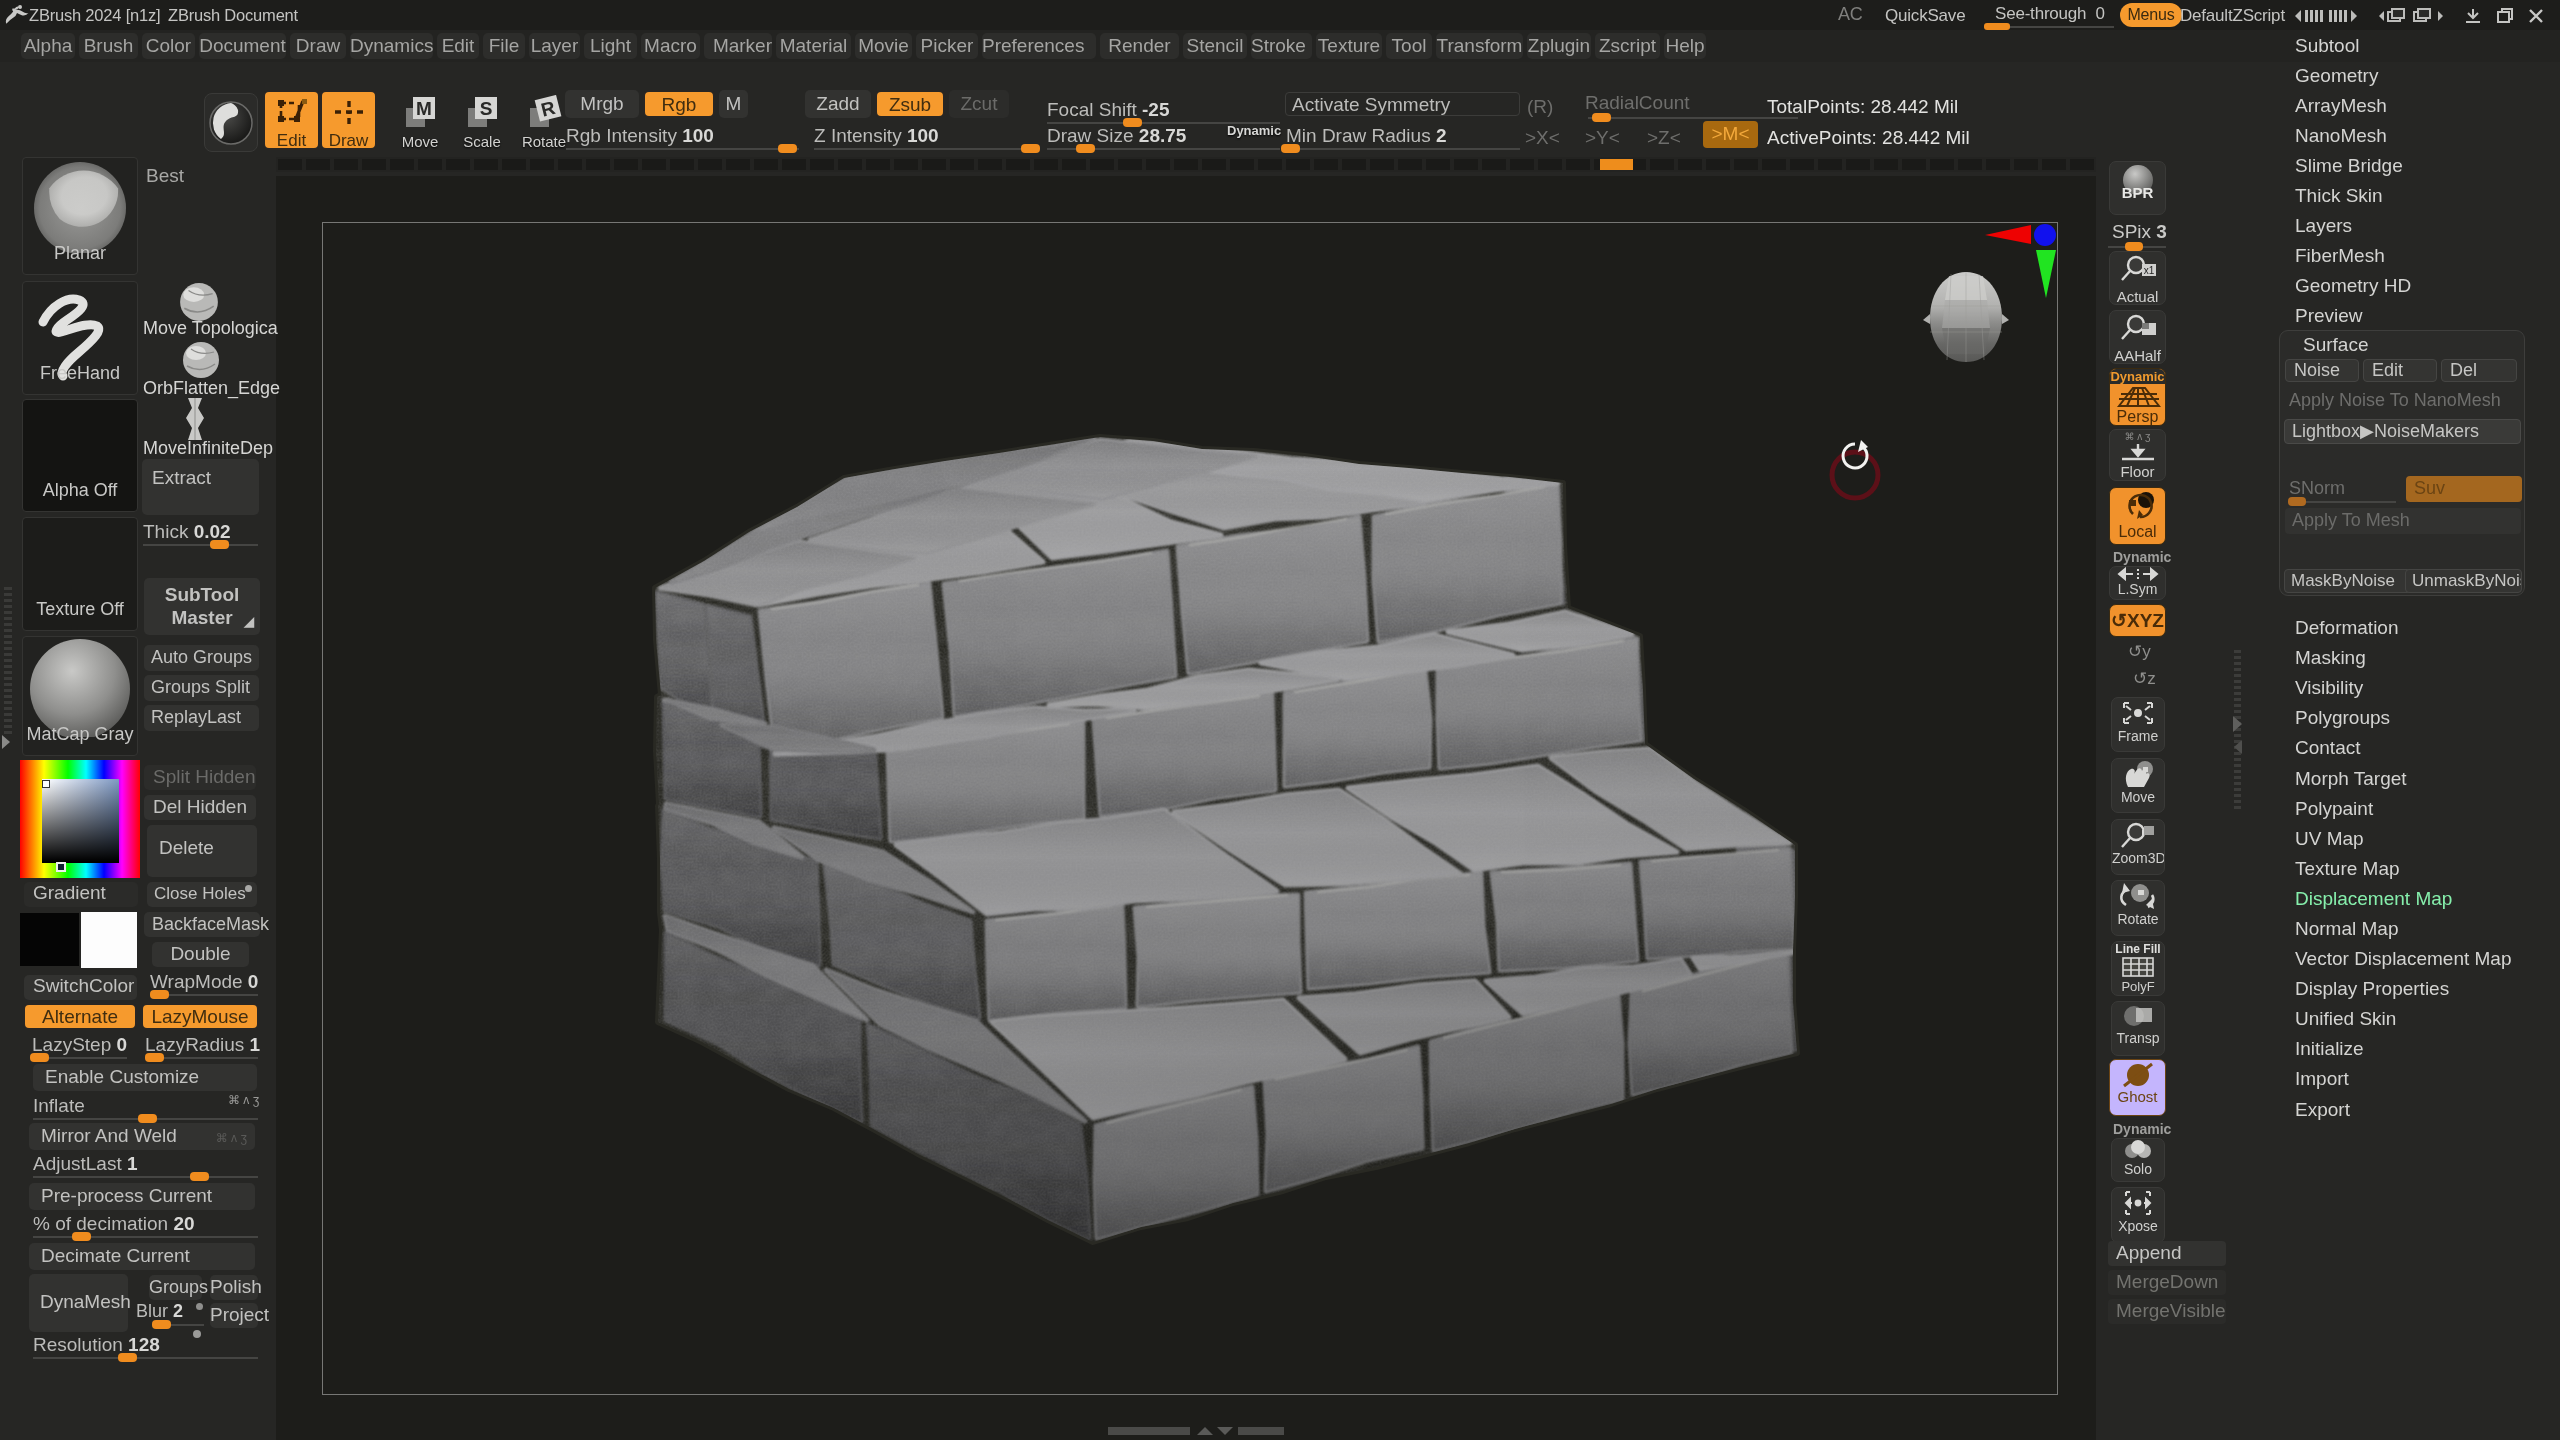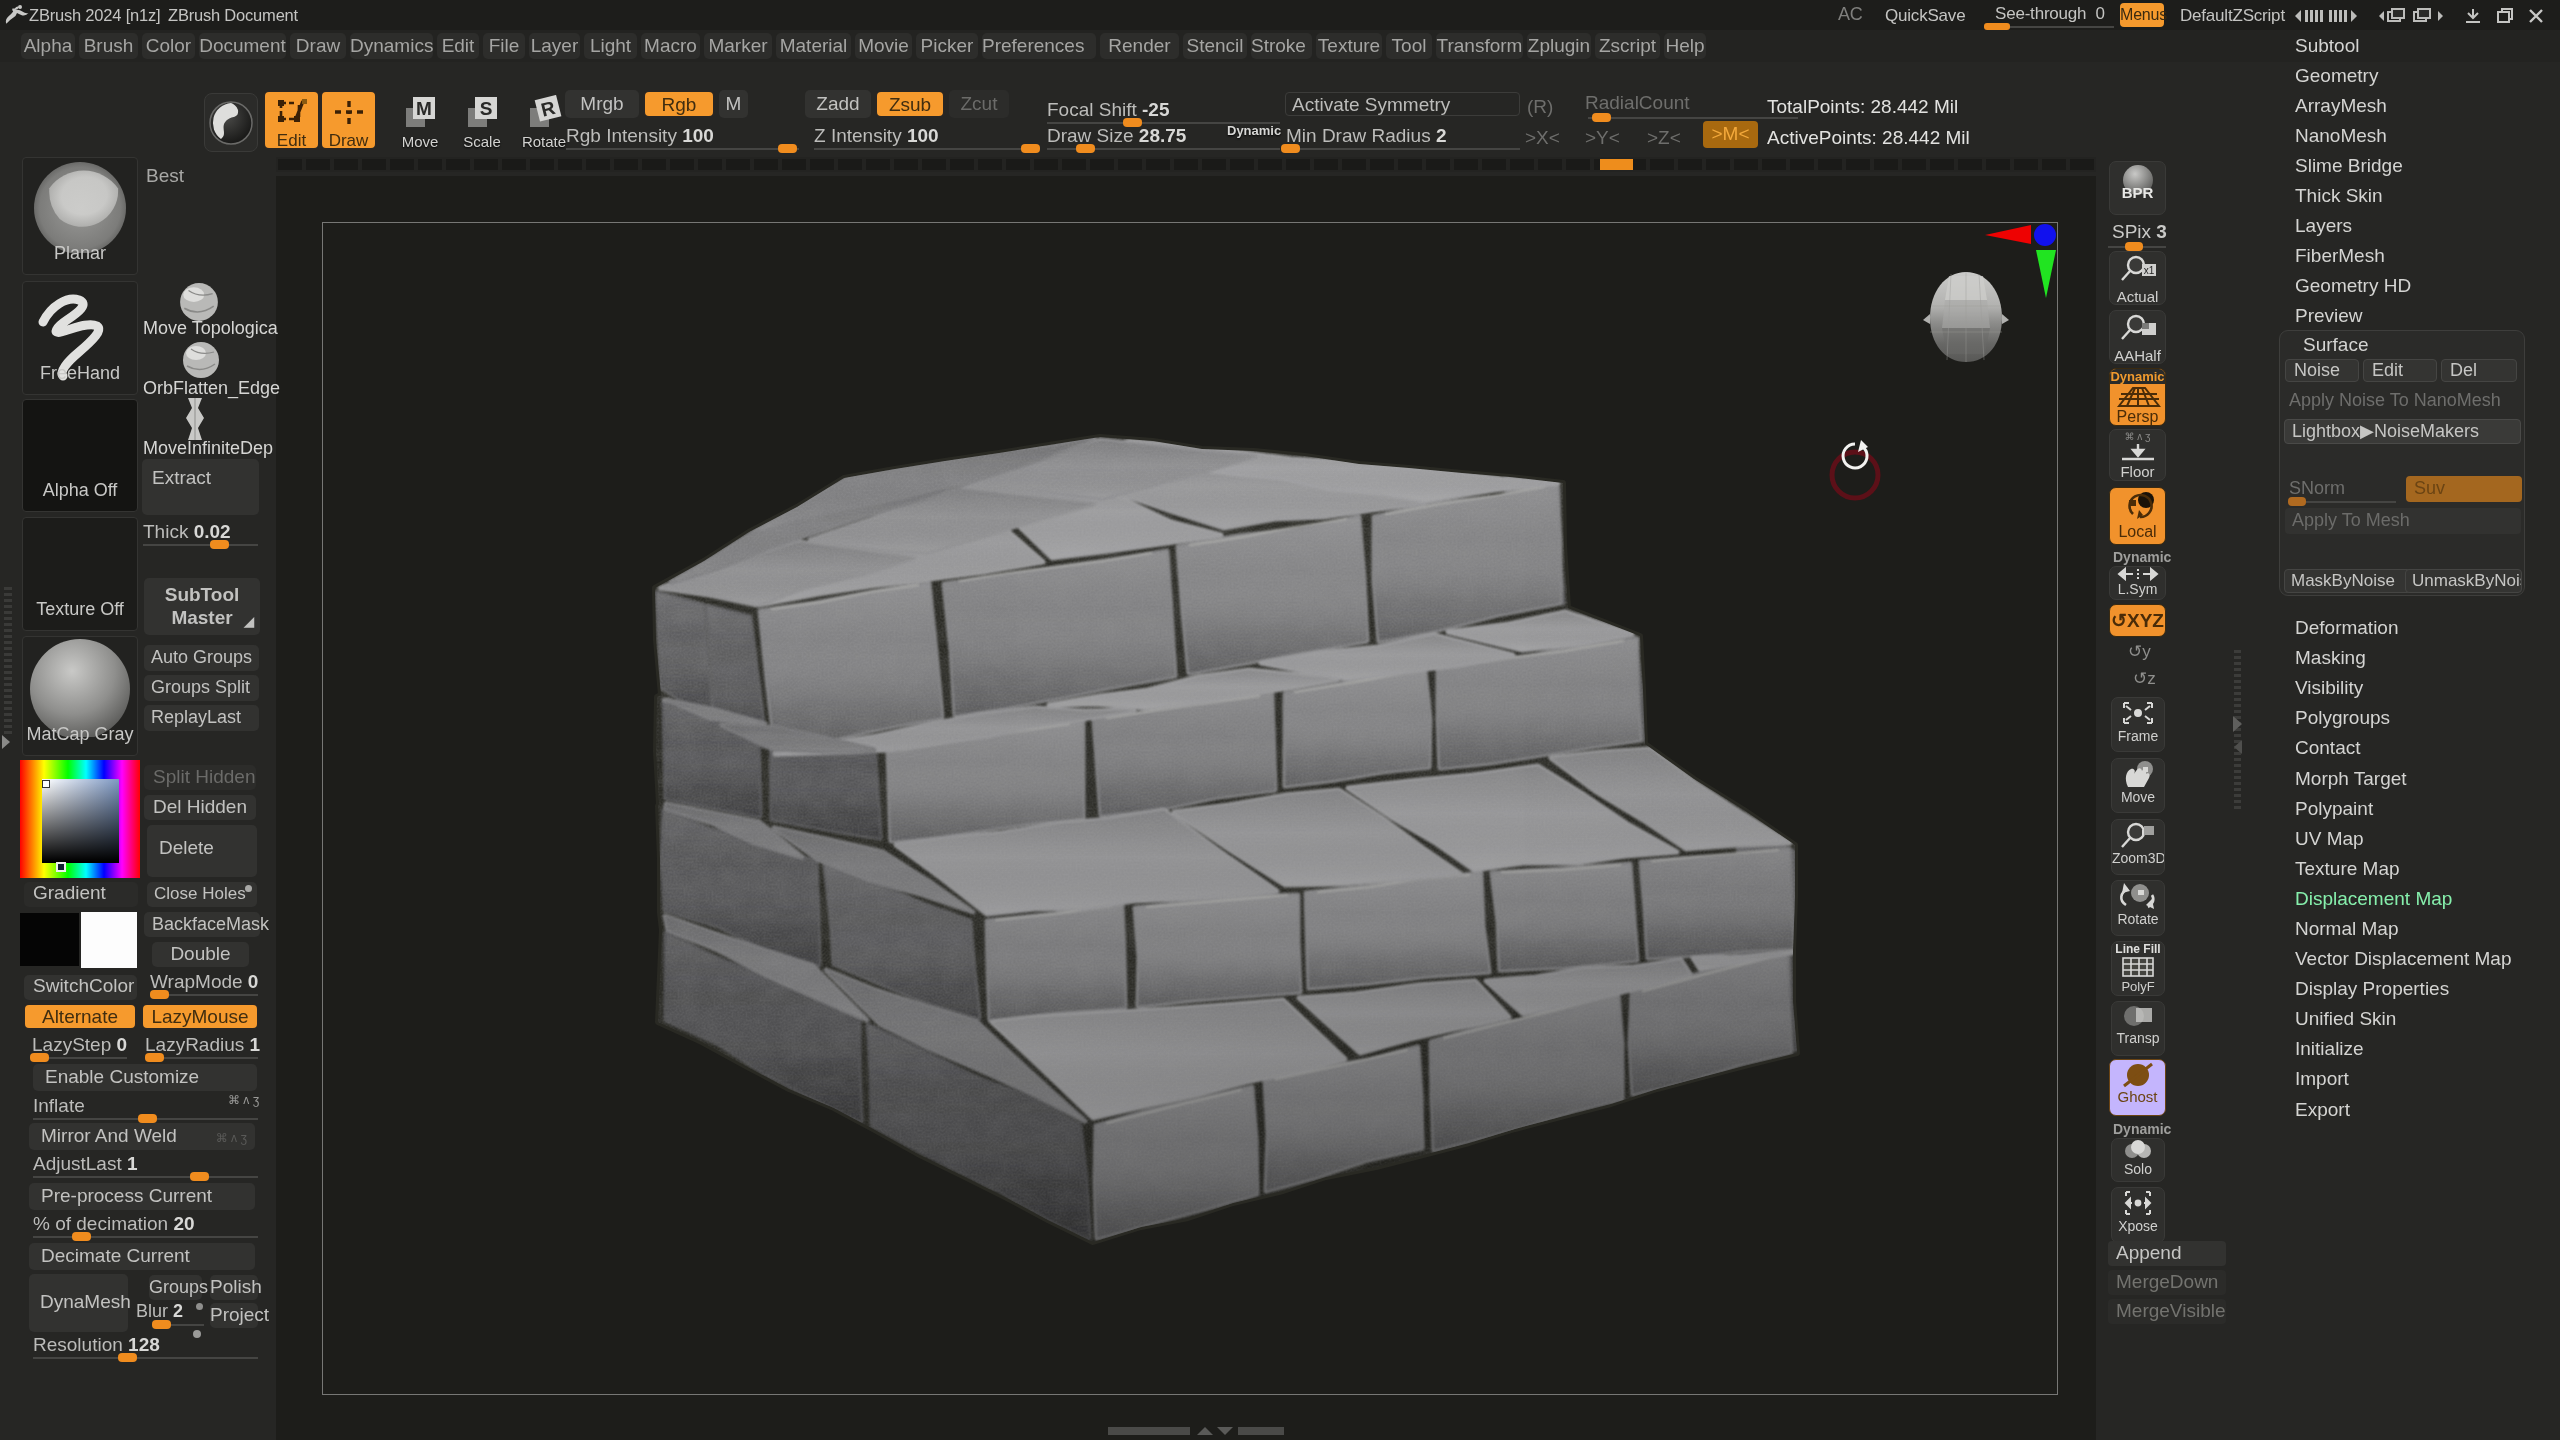--- a/index.html
+++ b/index.html
@@ -29,21 +29,21 @@
     <path d="M14 5 q3 -4 6 -2 q-2 3 -5 4 q5 -1 9 2 q4 3 8 2 q-3 4 -8 3 q-4 -1 -7 -3 q-1 4 -5 6 q-5 3 -9 8 q-2 -6 3 -10 q4 -3 6 -6 q-2 -2 -1 -4" fill="#c8c8c6"></path>
     <circle cx="21" cy="3" r="2.6" fill="#c8c8c6"></circle>
   </svg>
   <div class="t" style="left:29px;font-size:16.5px;top:6px">ZBrush 2024 [n1z]</div>
   <div class="t" style="left:168px;font-size:16.5px;top:6px">ZBrush Document</div>
   <div class="t" style="left:1838px;color:#7f7f7d">AC</div>
   <div class="t" style="left:1885px;font-size:17px;top:6px">QuickSave</div>
   <div class="t" style="left:1995px;top:4px;font-size:17px">See-through&nbsp; 0</div>
   <div class="abs" style="left:1984px;top:26px;width:130px;height:2px;background:#454543"></div>
   <div class="abs" style="left:1984px;top:23px;width:26px;height:7px;border-radius:3px;background:#f08c1e"></div>
-  <div class="abs" style="left:2120px;top:3px;width:44px;height:24px;background:#f69a2d;border-radius:4px;color:#3a2a10;font-size:16px;text-align:center;line-height:23px">Menus</div>
+  <div class="abs" style="left:2120px;top:3px;width:62px;height:24px;background:#f69a2d;border-radius:12px;color:#3a2a10;font-size:16px;text-align:center;line-height:23px">Menus</div>
   <div class="t" style="left:2180px;font-size:17px;top:6px">DefaultZScript</div>
   <svg class="abs" style="left:2293px;top:8px" width="66" height="16" viewBox="0 0 66 16">
     <g fill="#bcbcba">
           <path d="M8 2 L2 8 L8 14 Z"></path>
     <rect x="12" y="2" width="3" height="12"></rect>
           <rect x="17" y="2" width="3" height="12"></rect>
           <rect x="22" y="2" width="3" height="12"></rect>
           <rect x="27" y="2" width="3" height="12"></rect>
     <rect x="36" y="2" width="3" height="12"></rect>
           <rect x="41" y="2" width="3" height="12"></rect>
@@ -81,21 +81,21 @@
 <div class="mbtn" style="left:79px;width:59px;text-align:center">Brush</div>
 <div class="mbtn" style="left:142px;width:53px;text-align:center">Color</div>
 <div class="mbtn" style="left:199px;width:87px;text-align:center">Document</div>
 <div class="mbtn" style="left:290px;width:56px;text-align:center">Draw</div>
 <div class="mbtn" style="left:350px;width:83px;text-align:center">Dynamics</div>
 <div class="mbtn" style="left:437px;width:42px;text-align:center">Edit</div>
 <div class="mbtn" style="left:483px;width:42px;text-align:center">File</div>
 <div class="mbtn" style="left:529px;width:51px;text-align:center">Layer</div>
 <div class="mbtn" style="left:584px;width:53px;text-align:center">Light</div>
 <div class="mbtn" style="left:641px;width:59px;text-align:center">Macro</div>
-<div class="mbtn" style="left:704px;width:68px;text-align:center">Marker</div>
+<div class="mbtn" style="left:704px;width:68px;text-align:right">Marker</div>
 <div class="mbtn" style="left:776px;width:75px;text-align:center">Material</div>
 <div class="mbtn" style="left:855px;width:57px;text-align:center">Movie</div>
 <div class="mbtn" style="left:916px;width:62px;text-align:center">Picker</div>
 <div class="mbtn" style="left:982px;width:114px;text-align:left">Preferences</div>
 <div class="mbtn" style="left:1100px;width:79px;text-align:center">Render</div>
 <div class="mbtn" style="left:1183px;width:64px;text-align:center">Stencil</div>
 <div class="mbtn" style="left:1251px;width:61px;text-align:left">Stroke</div>
 <div class="mbtn" style="left:1316px;width:66px;text-align:center">Texture</div>
 <div class="mbtn" style="left:1386px;width:46px;text-align:center">Tool</div>
 <div class="mbtn" style="left:1436px;width:87px;text-align:center">Transform</div>

